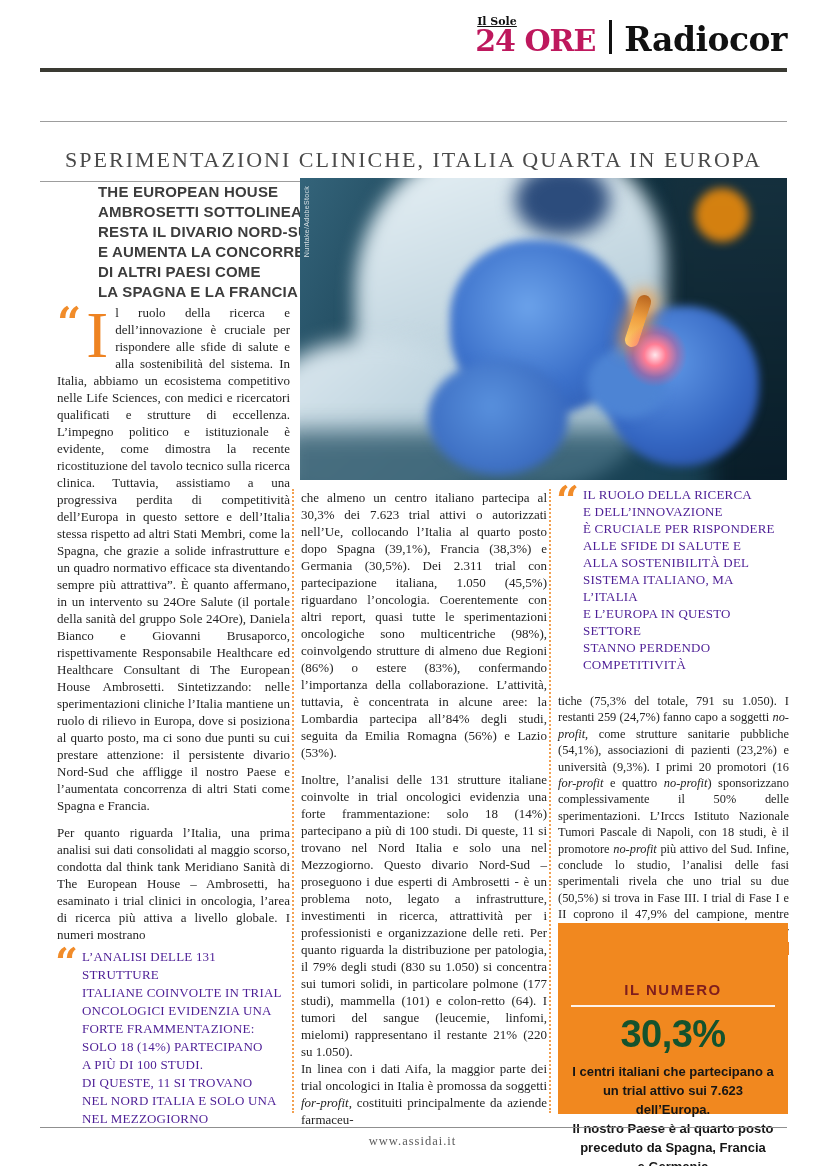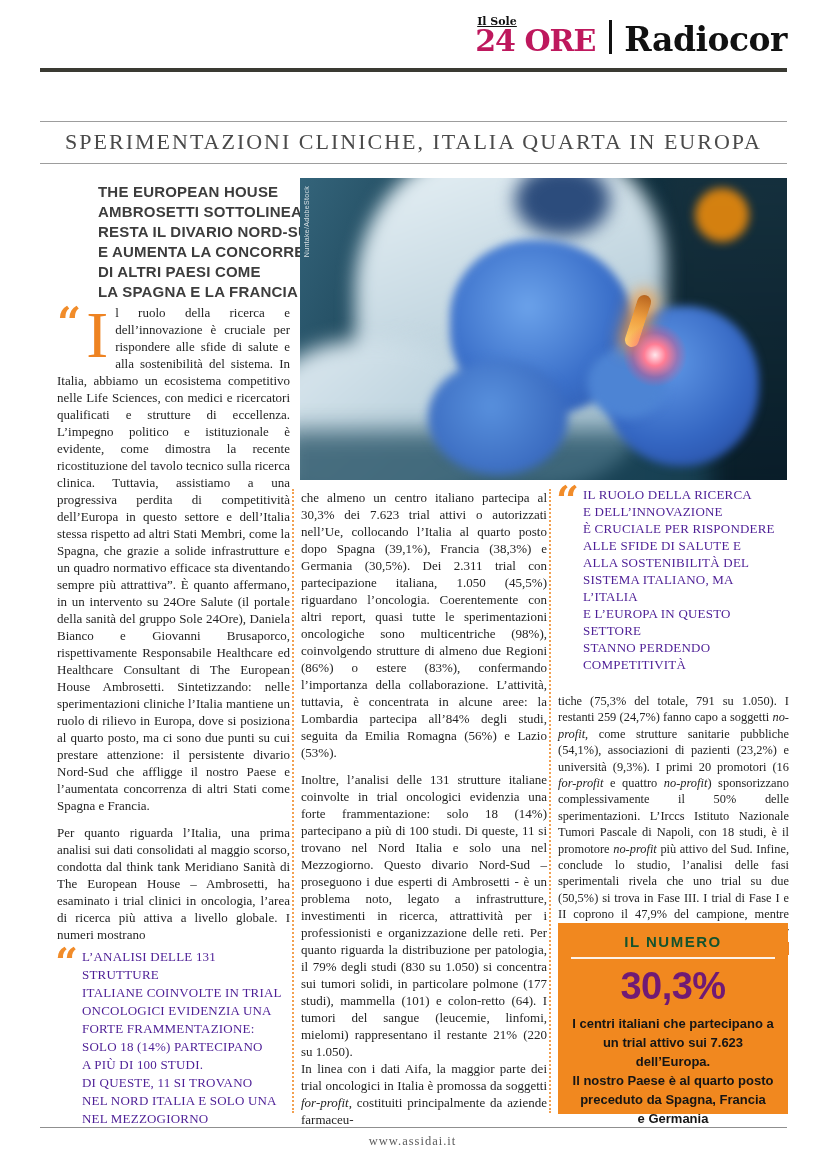--- a/index.html
+++ b/index.html
@@ -14,21 +14,21 @@
   .masthead { position:absolute; top:16px; right:38px; display:flex; align-items:flex-end; gap:10px; }
   .sole-block { display:flex; flex-direction:column; align-items:flex-start; line-height:1; }
   .sole-small { font:700 11px/1 "DejaVu Serif", serif; color:#111; margin-left:2px;text-decoration:underline; }
   .sole-big  { font:800 30px/0.95 "DejaVu Serif", serif; letter-spacing:-1px; color:#be185d; }
   .mast-divider { width:3px; height:34px; background:#111; margin:0 2px 2px 4px; }
   .radiocor { font:800 33px/0.95 "DejaVu Serif", serif; letter-spacing:-0.5px; color:#111; }
   .header-rule { position:absolute; top:68px; left:40px; width:747px; height:4px; background:#3a3a33; }
 
   
   .title-band { position:absolute; top:121px; left:40px; width:747px;
-    border-top:1px solid #9d9d9d; border-bottom:1px solid #9d9d9d; padding:7px 0 8px; }
+    border-top:1px solid #9d9d9d; border-bottom:1px solid #9d9d9d; padding:25px 0 8px; }
   .page-title { font:400 22px/1.2 "Liberation Serif", serif; letter-spacing:2px;
     color:#4a4a4a; text-align:center; white-space:nowrap; }
 
   
   .standfirst { position:absolute; top:182px; left:57px; width:242px;
     font:600 15px/20px "Liberation Sans", sans-serif; color:#3d3d3d;
     white-space:pre-line; letter-spacing:0.2px;margin-left:41px; }
 
   
   .photo { position:absolute; top:178px; left:300px; width:487px; height:302px;
@@ -76,23 +76,23 @@
   .col-sep { position:absolute; top:489px; height:624px; width:0; border-left:2px dotted #f2a050; }
   .sep-1 { left:292px; }
   .sep-2 { left:549px; }
 
   
   .end-mark { width:13px; height:13px; background:#ee8322; margin-left:auto; margin-top:-14px; }
 
   
   .numero { position:absolute; top:923px; left:558px; width:230px; height:191px;
     background:#f1881f; padding:10px 10px 8px; text-align:center; }
-  .numero-label { font:800 15px/1.2 "Liberation Sans", sans-serif; letter-spacing:1.5px; color:#14532d; }
+  .numero-label { font:800 15px/1.2 "Liberation Sans", sans-serif; letter-spacing:1.5px; color:#7f1d1d;margin-top:48px; }
   .numero-rule { width:204px; height:2px; background:rgba(255,255,255,.9); margin:6px auto 8px; }
-  .numero-value { font:800 38px/1.05 "Liberation Sans", sans-serif; letter-spacing:-0.5px; color:#701a75; }
+  .numero-value { font:800 38px/1.05 "Liberation Sans", sans-serif; letter-spacing:-0.5px; color:#14532d; }
   .numero-caption { margin-top:7px; font:700 13px/19px "Liberation Sans", sans-serif; color:#151515; white-space:pre-line; }
 
   
   .footer-rule { position:absolute; top:1127px; left:40px; width:747px; height:1px; background:#8f8f8f; }
   .footer-url { position:absolute; top:1135px; left:0; width:100%; text-align:center;
     font:12.5px/1 "Liberation Serif", serif; color:#5d5d5d; letter-spacing:1px; text-decoration:none; }
 </style>
 </head>
 <body>
 

